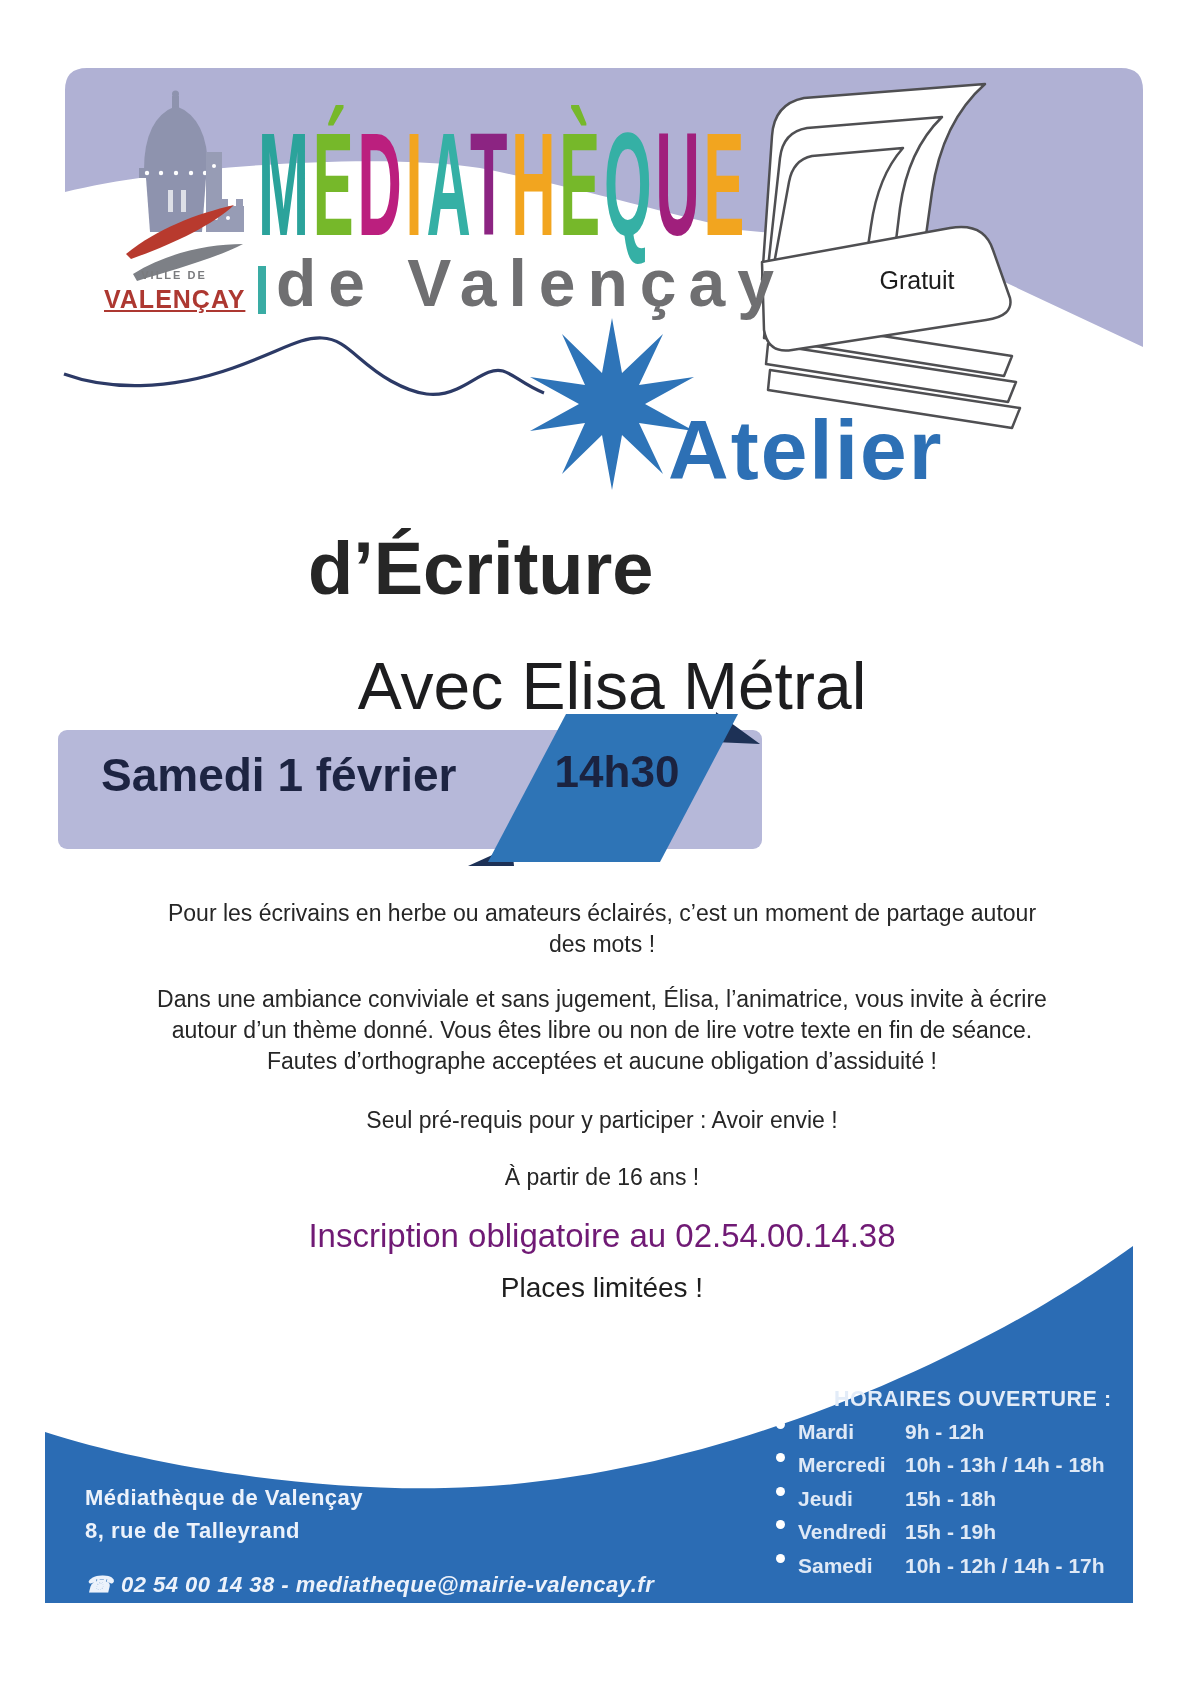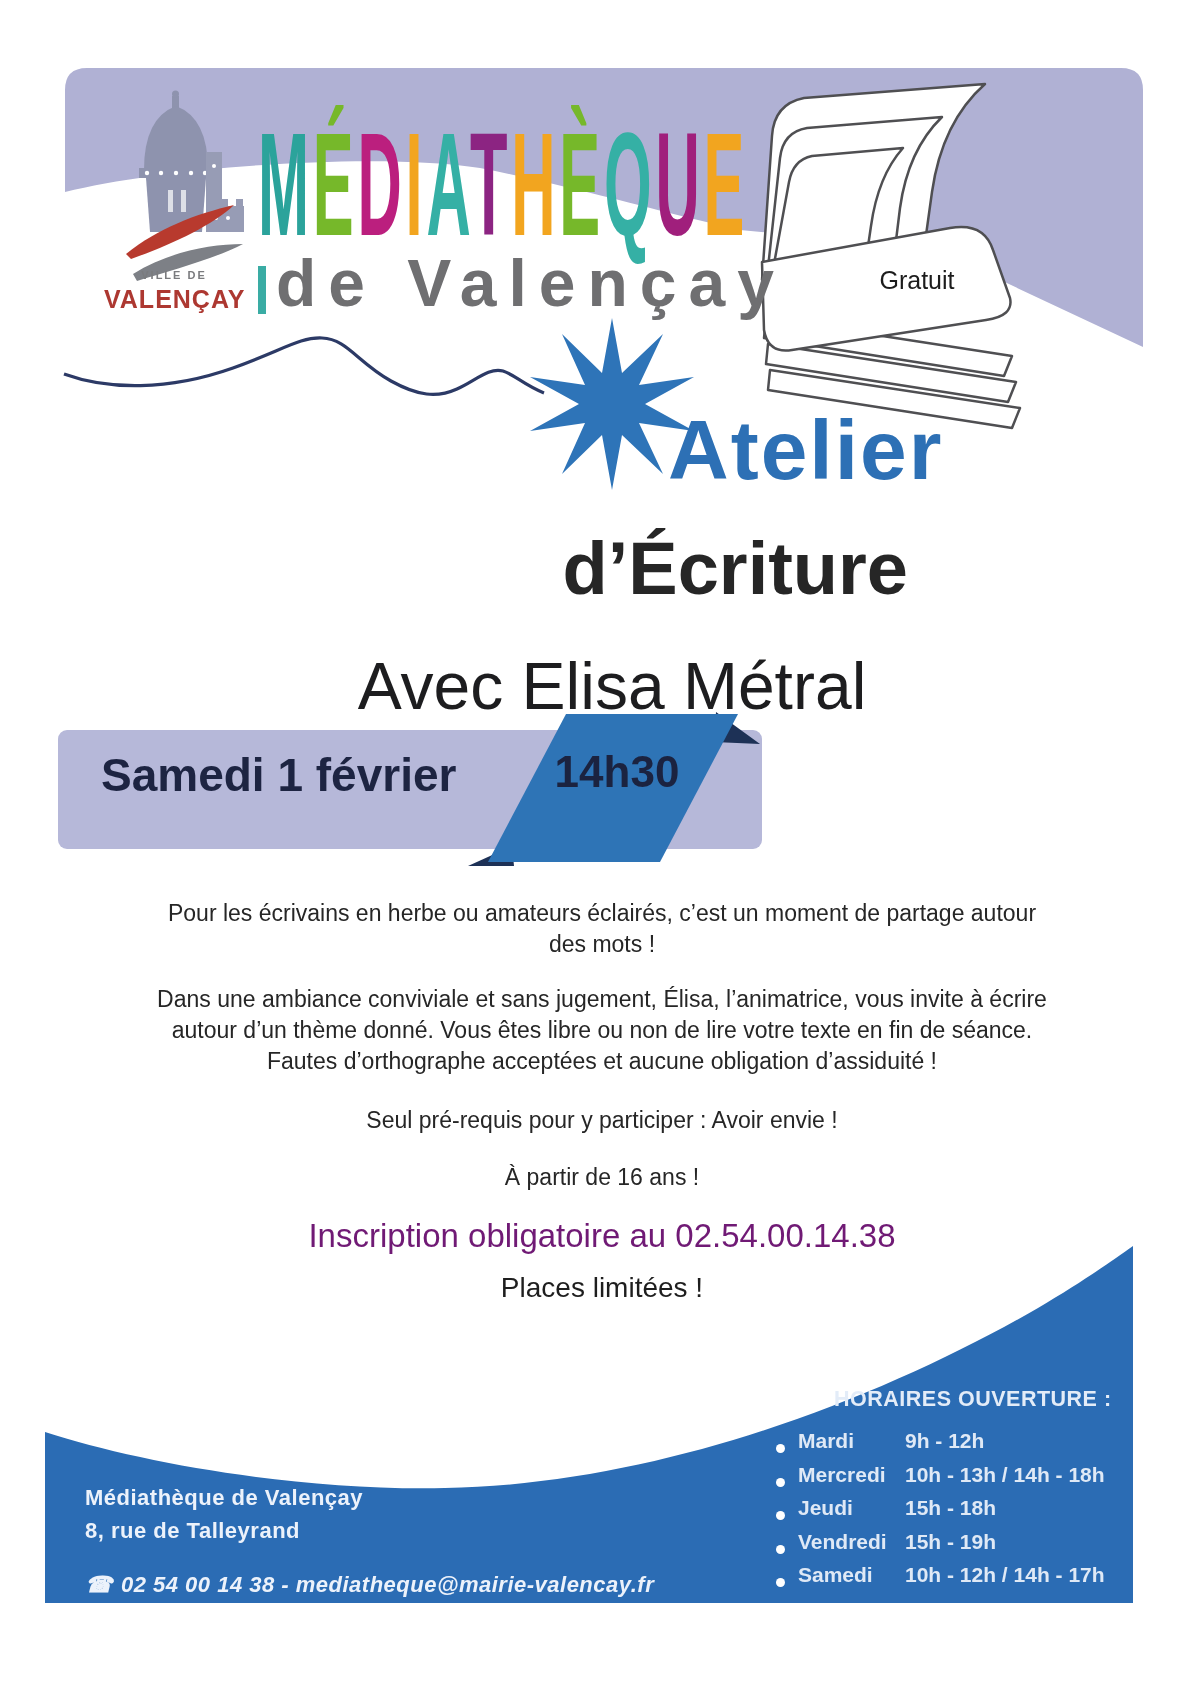--- a/index.html
+++ b/index.html
@@ -13,48 +13,48 @@
   .wordmark {
     left:258px; top:112px; font-size:146px; font-weight:bold; line-height:1;
     letter-spacing:9px; white-space:nowrap; transform:scaleX(0.42); transform-origin:0 0;
   }
   .wordmark-sub {
     left:276px; top:250px; font-size:66px; font-weight:bold; color:#6f6f71;
     letter-spacing:12px; line-height:1; white-space:nowrap;
   }
   .citylogo { left:104px; top:270px; width:140px; text-align:center; line-height:1; }
   .citylogo .l1 { font-size:11px; letter-spacing:2px; color:#7a7b7e; font-weight:bold; }
-  .citylogo .l2 { font-size:25px; font-weight:bold; color:#ad3831; margin-top:6px; letter-spacing:1px; }
+  .citylogo .l2 { font-size:25px; font-weight:bold; color:#ad3831; margin-top:6px; letter-spacing:1px;text-decoration:underline; }
 
   .gratuit { left:862px; top:266px; width:110px; text-align:center; font-size:25px; color:#1c1c1c; }
 
   .atelier { left:668px; top:408px; font-size:84px; font-weight:bold; color:#2d70b5; line-height:1; letter-spacing:2px; }
 
-  .title-main { left:308px; top:528px; width:600px; text-align:right; font-size:74px; font-weight:bold; color:#262626; line-height:1.1; }
+  .title-main { left:308px; top:528px; width:600px; text-align:left; font-size:74px; font-weight:bold; color:#262626; line-height:1.1; }
   .title-with { left:212px; top:650px; width:800px; text-align:center; font-size:66px; color:#1d1d1f; line-height:1.1; }
 
   .banner-date { left:101px; top:752px; font-size:46px; font-weight:bold; color:#1d2442; line-height:1; }
   .banner-time { left:540px; top:750px; width:154px; text-align:center; font-size:44px; font-weight:bold; color:#1b2340; line-height:1; }
 
   .para { width:1010px; left:97px; text-align:center; font-size:23px; line-height:31px; color:#262626; font-weight:500; }
   .p1 { top:898px; }
   .p2 { top:984px; }
   .p3 { top:1105px; }
   .p4 { top:1162px; }
   .p5 { top:1216px; font-size:33px; line-height:40px; font-weight:500; color:#701a75; }
   .p6 { top:1270px; font-size:28px; line-height:36px; font-weight:500; color:#1e1e1e; }
 
   .contact { left:85px; top:1487px; color:#ecf2fb; font-weight:600; }
   .contact .c-line { font-size:22px; line-height:1; margin-bottom:11px; letter-spacing:0.5px; }
   .contact .c-phone { font-size:22px; line-height:1; margin-top:32px; letter-spacing:0.5px;font-style:italic; }
   .contact .phone-ic { font-size:22px; margin-right:8px; }
 
   .hours-title { left:834px; top:1389px; font-size:21.5px; font-weight:bold; color:#e3ecf8; letter-spacing:0.5px; line-height:1; }
   .hours { left:776px; top:1420px; width:330px; color:#dfe9f6; }
-  .hours .row { display:flex; align-items:flex-end; height:33.4px; font-size:21px; font-weight:600; }
+  .hours .row { display:flex; align-items:flex-start; height:33.4px; font-size:21px; font-weight:600; }
   .hours .dot { width:9px; height:9px; border-radius:50%; background:#ffffff; margin-right:13px; flex:0 0 auto; }
   .hours .day { width:107px; flex:0 0 auto; }
   .hours .time { white-space:nowrap; }
 </style>
 </head>
 <body>
 
 <div class="page">
 
   <svg class="art" viewBox="0 0 1200 1696">

